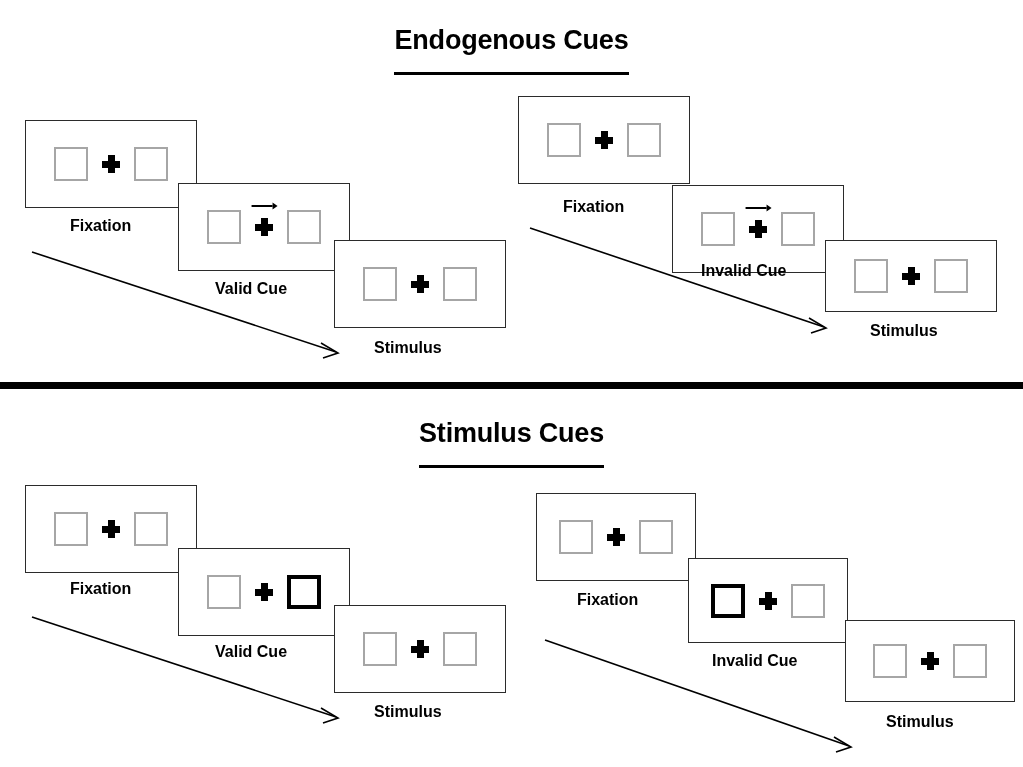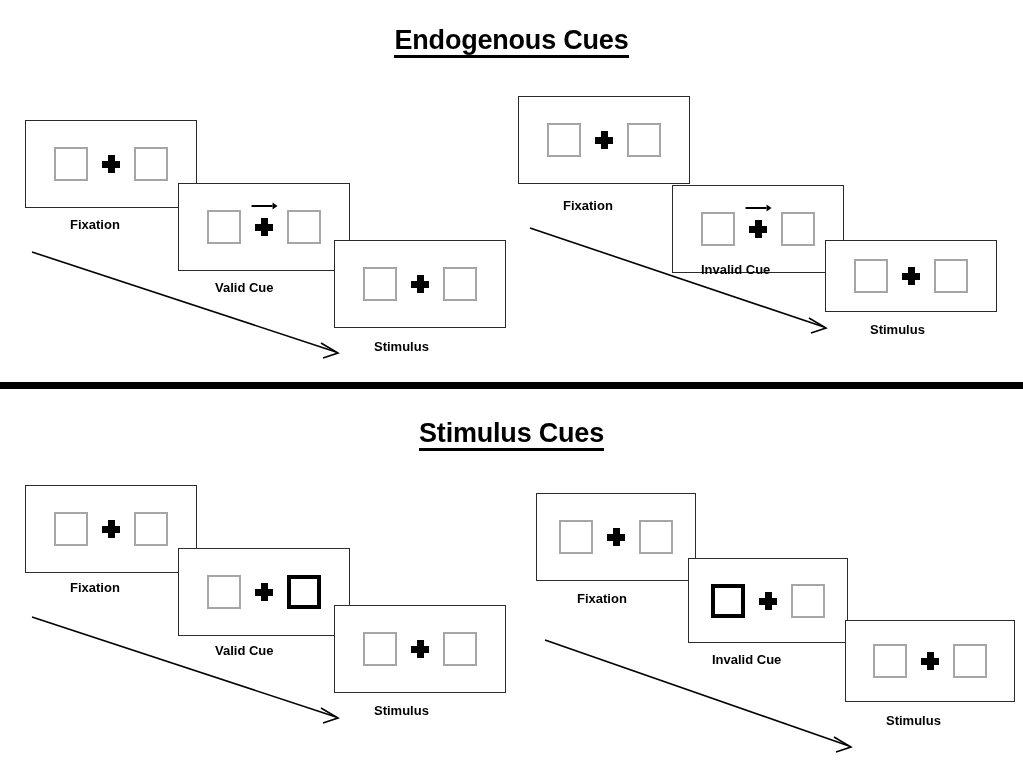--- a/index.html
+++ b/index.html
@@ -20,21 +20,21 @@
     position: absolute;
     width: 100%;
     text-align: center;
     font-size: 27px;
     font-weight: bold;
     color: #000000;
     letter-spacing: -0.2px;
   }
   .section-title span {
     border-bottom: 3px solid #000000;
-    padding-bottom: 0;
+    padding-bottom: 17px;
   }
   #title-endogenous { top: 25px; left: 0; }
   #title-exogenous  { top: 418px; left: 0; }
 
   
   .divider {
     position: absolute;
     left: 0;
     width: 1023px;
     height: 7px;
@@ -118,21 +118,21 @@
     left: 50%;
     transform: translateX(-48%);
     width: 28px;
     height: 10px;
   }
   .arrowcue svg { display: block; }
 
   
   .stage-label {
     position: absolute;
-    font-size: 13px;
+    font-size: 16px;
     font-weight: bold;
     color: #000000;
     white-space: nowrap;
   }
 
   
   .time-arrow {
     position: absolute;
     pointer-events: none;
   }

